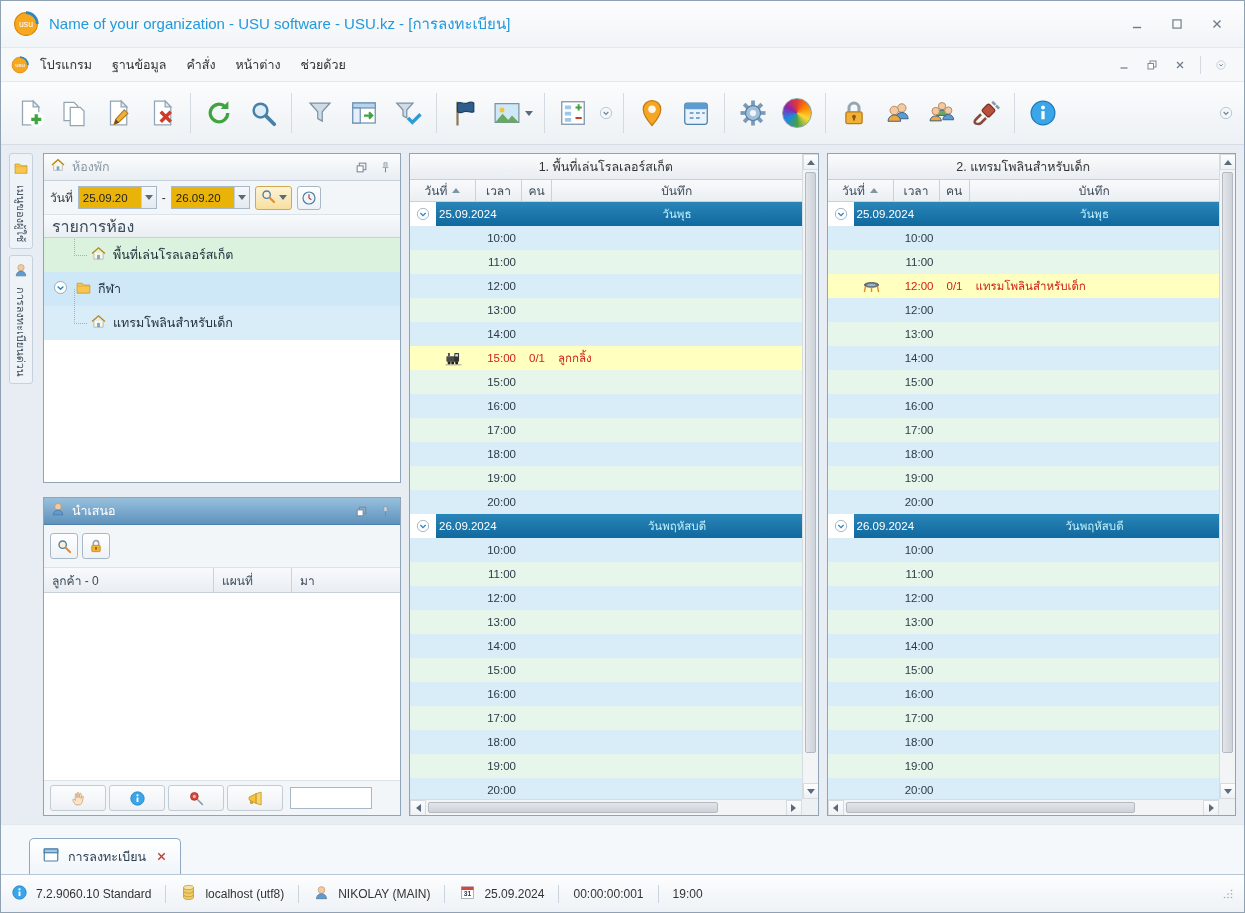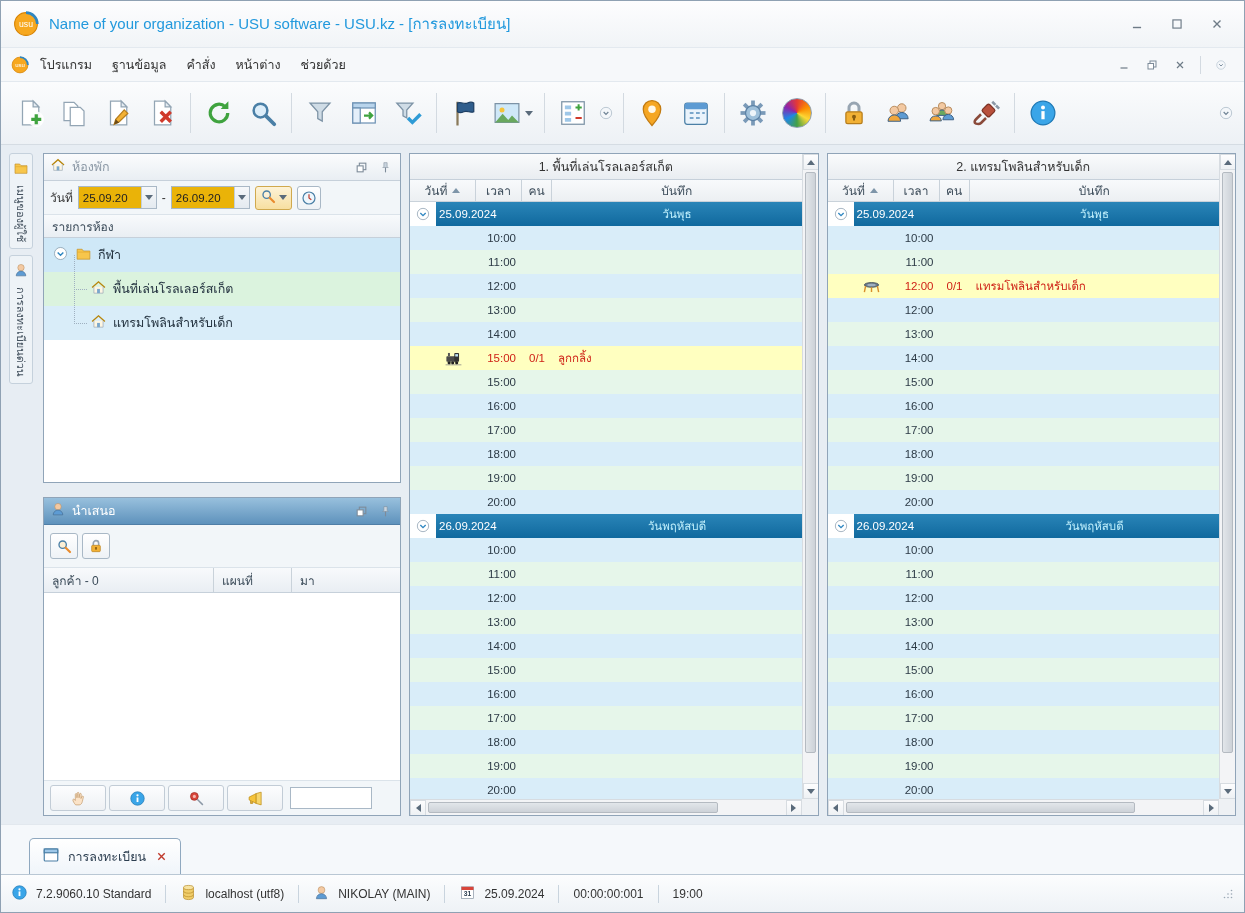--- a/index.html
+++ b/index.html
@@ -54,21 +54,21 @@
 .daterow{height:34px;display:flex;align-items:center;gap:5px;padding:0 6px;background:#f2f6f9;border-bottom:1px solid #dbe3ea;flex:none}
 .daterow .lbl{font-size:12px;color:#333}
 .combo{width:79px;height:23px;border:1px solid #a9b8c6;background:#eab308;display:flex;align-items:center;cursor:pointer}
 .combo .cval{flex:1;font-size:11.5px;padding:0 4px;color:#222;white-space:nowrap;overflow:hidden}
 .combo .carea{width:15px;align-self:stretch;background:linear-gradient(#f6f8fa,#e4eaf0);border-left:1px solid #c3cfda;display:flex;align-items:center;justify-content:center}
 .dash{font-size:12px;color:#333}
 .sbtn{height:24px;border:1px solid #d0a94e;background:linear-gradient(#fdf3d7,#f7dfa0);border-radius:3px;display:flex;align-items:center;padding:0 4px;gap:3px;cursor:pointer}
 .sbtn .ic{width:16px;height:16px}
 .roundbtn{width:24px;height:24px;border:1px solid #a9b8c6;border-radius:3px;background:linear-gradient(#ffffff,#eef2f6);display:flex;align-items:center;justify-content:center;cursor:pointer}
 .roundbtn .ic{width:16px;height:16px}
-.listheader{height:23px;background:linear-gradient(#f8fafc,#e9eef3);border-bottom:1px solid #c6d0da;font-size:12px;color:#3a4a58;display:flex;align-items:center;padding:0 8px;flex:none}
+.listheader{height:23px;background:linear-gradient(#f8fafc,#e9eef3);border-bottom:1px solid #c6d0da;font-size:16px;color:#3a4a58;display:flex;align-items:center;padding:0 8px;flex:none}
 .tree{flex:1;overflow:hidden;background:#fff}
 .trow{height:34px;display:flex;align-items:center;gap:6px;font-size:12.5px;color:#23323f;cursor:pointer}
 .trow .ic{width:17px;height:17px}
 .trow.group{background:#cfe8f7;padding-left:8px}
 .trow.child{padding-left:46px;position:relative}
 .trow.child::before{content:"";position:absolute;left:30px;top:-17px;width:12px;height:34px;border-left:1px dotted #9fb0c0;border-bottom:1px dotted #9fb0c0}
 .trow.c-green{background:#dbf3de}
 .trow.c-blue{background:#d9edf9}
 
 .form{display:flex;padding:8px 6px;gap:8px;background:#f2f6f9;border-bottom:1px solid #dbe3ea;flex:none}
@@ -523,44 +523,44 @@
               <span class="ic">
                 <svg viewBox="0 0 24 24">
                   <circle cx="12" cy="12" r="9" fill="#eef6fc" stroke="#4a7fa6" stroke-width="1.8"></circle>
                   <path d="M12 6.5V12l3.5 2.5" fill="none" stroke="#c0392b" stroke-width="1.8"></path>
                 </svg>
               </span>
             </button>
         </div>
         <div class="listheader">รายการห้อง</div>
         <div class="tree">
+          <div class="trow child c-green">
+            <span><span class="ic">
+                  <svg viewBox="0 0 24 24">
+                    <path d="M3 12l9-8 9 8" fill="none" stroke="#b8860b" stroke-width="2"></path>
+                    <path d="M5.5 11v9h13v-9" fill="#fdf6e3" stroke="#9aa7b5"></path>
+                    <rect x="10" y="14" width="4" height="6" fill="#7aa7cc"></rect>
+                  </svg>
+                </span></span>
+            <span class="tlabel">พื้นที่เล่นโรลเลอร์สเก็ต</span>
+          </div>
           <div class="trow group">
             <span><span class="ic">
                   <svg viewBox="0 0 24 24">
                     <circle cx="12" cy="12" r="8.5" fill="#fff" stroke="#7d93a6"></circle>
                     <path d="M8 10.5l4 4 4-4" fill="none" stroke="#2e86c1" stroke-width="2"></path>
                   </svg>
                 </span></span>
             <span><span class="ic">
                   <svg viewBox="0 0 24 24">
                     <path d="M3 6h7l2 2.5h9V20H3z" fill="#f7c64c" stroke="#c2902a"></path>
                     <path d="M3 10h18" stroke="#e3aa2e"></path>
                   </svg>
                 </span></span>
             <span class="tlabel">กีฬา</span>
-          </div>
-          <div class="trow child c-green">
-            <span><span class="ic">
-                  <svg viewBox="0 0 24 24">
-                    <path d="M3 12l9-8 9 8" fill="none" stroke="#b8860b" stroke-width="2"></path>
-                    <path d="M5.5 11v9h13v-9" fill="#fdf6e3" stroke="#9aa7b5"></path>
-                    <rect x="10" y="14" width="4" height="6" fill="#7aa7cc"></rect>
-                  </svg>
-                </span></span>
-            <span class="tlabel">พื้นที่เล่นโรลเลอร์สเก็ต</span>
           </div>
           <div class="trow child c-blue">
             <span><span class="ic">
                   <svg viewBox="0 0 24 24">
                     <path d="M3 12l9-8 9 8" fill="none" stroke="#b8860b" stroke-width="2"></path>
                     <path d="M5.5 11v9h13v-9" fill="#fdf6e3" stroke="#9aa7b5"></path>
                     <rect x="10" y="14" width="4" height="6" fill="#7aa7cc"></rect>
                   </svg>
                 </span></span>
             <span class="tlabel">แทรมโพลินสำหรับเด็ก</span>

